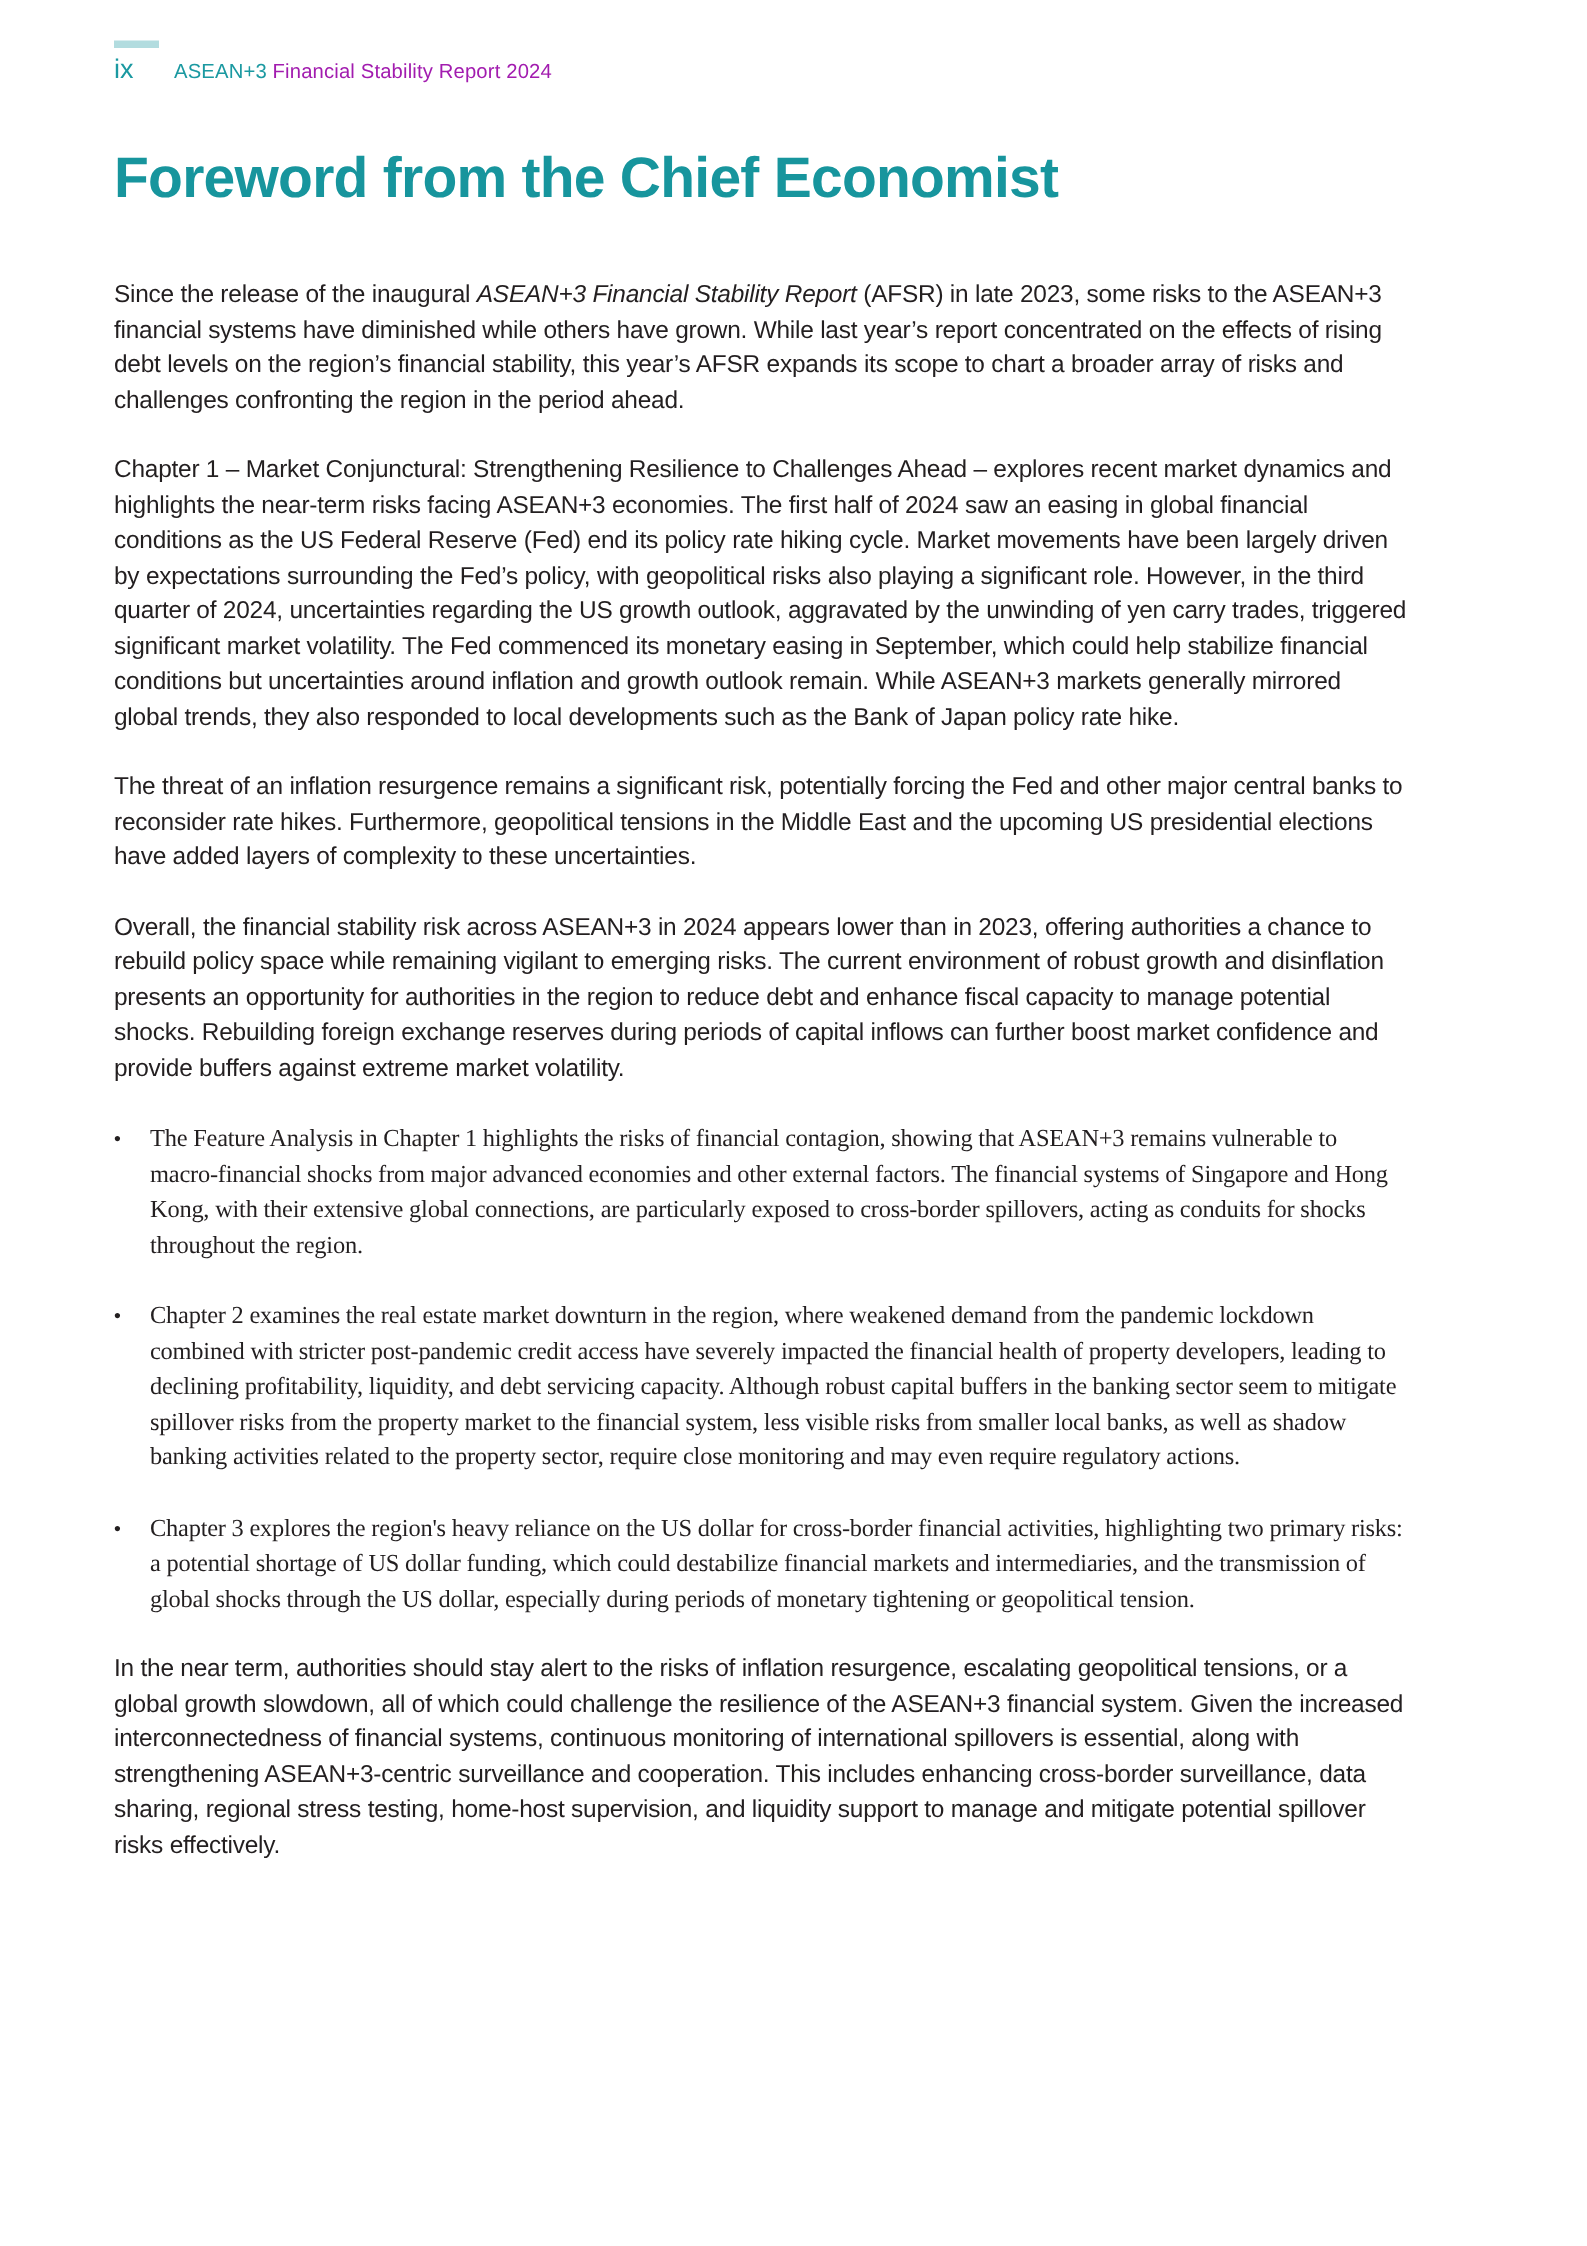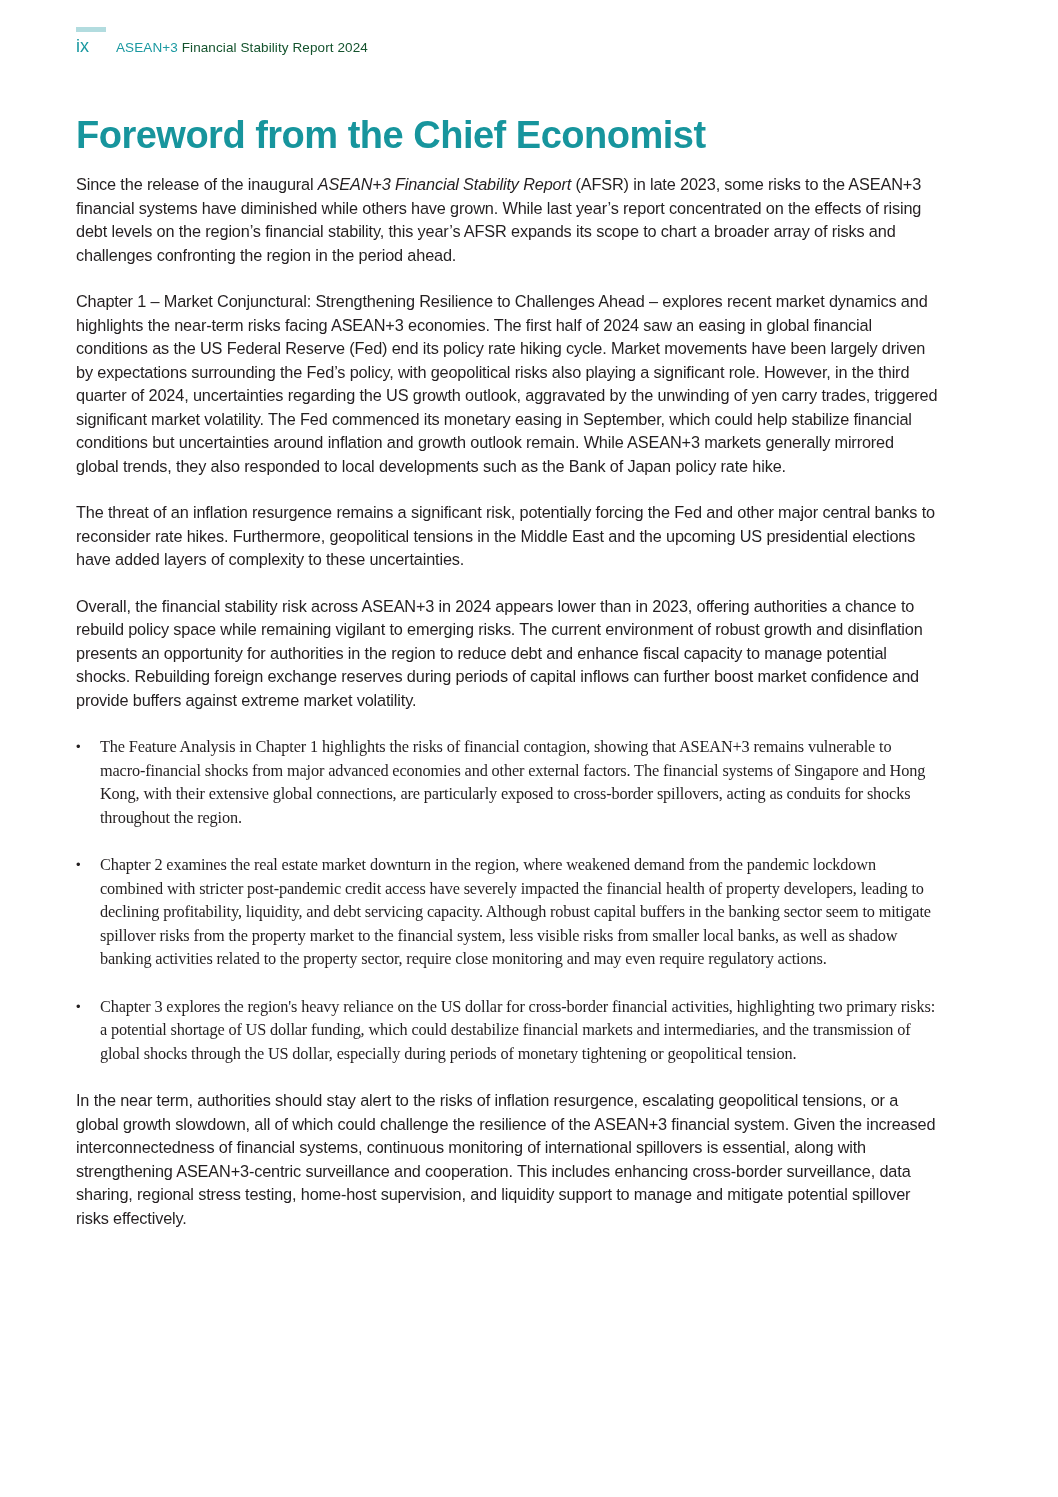--- a/index.html
+++ b/index.html
@@ -40,36 +40,36 @@
   }
   .report-name {
     font-size: 13.5px;
     letter-spacing: 0.1px;
   }
   .report-name .brand {
     color: #1b99a1;
     font-weight: 400;
   }
   .report-name .rest {
-    color: #14532d;
+    color: #a21caf;
     font-weight: 400;
   }
   
   h1.doc-title {
-    margin: 56px 0 0 0;
+    margin: 40px 0 0 0;
     font-size: 38px;
     line-height: 44px;
     font-weight: 700;
     letter-spacing: -0.5px;
     color: #17959d;
   }
   
   .body-copy {
     width: 864px;
-    margin-top: 16px;
+    margin-top: 44px;
     font-size: 16.3px;
     line-height: 23.5px;
     letter-spacing: -0.15px;
     color: #231f20;
   }
   .body-copy p {
     margin: 0 0 23px 0;
   }
   .body-copy p:last-child {
     margin-bottom: 0;

